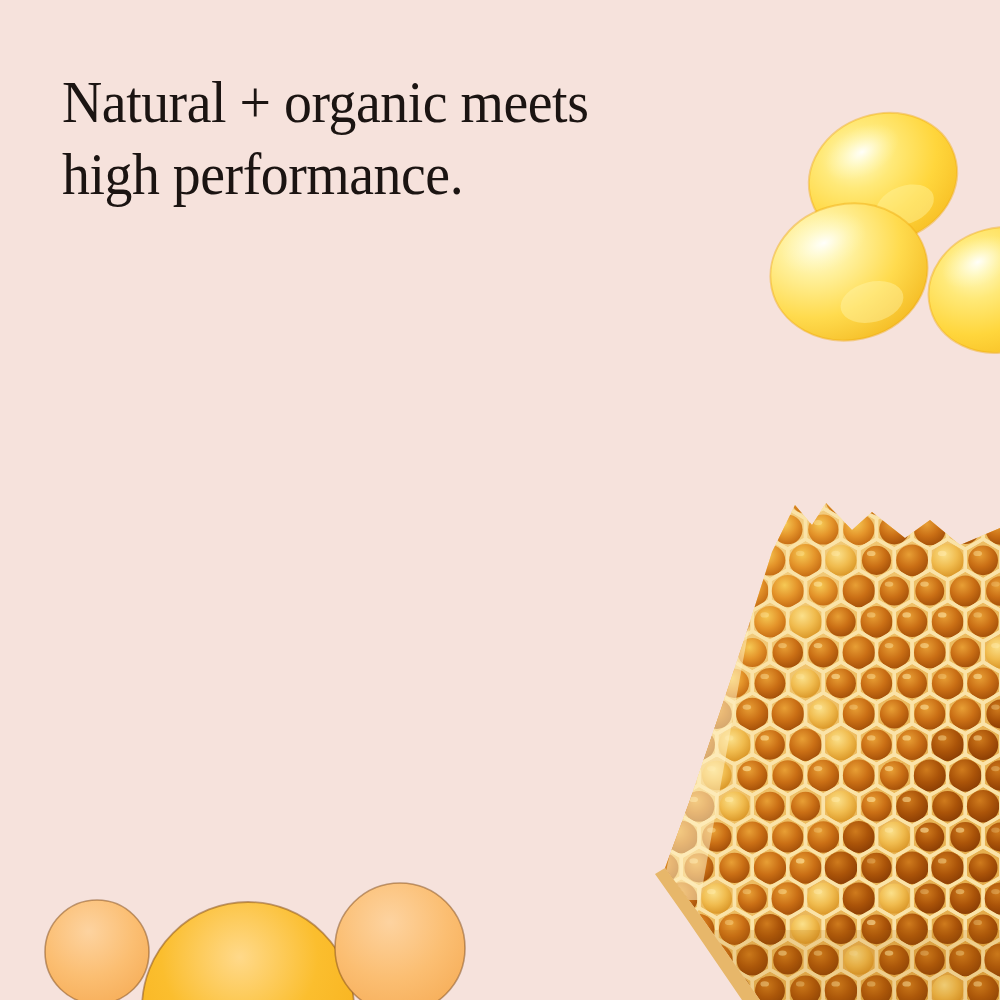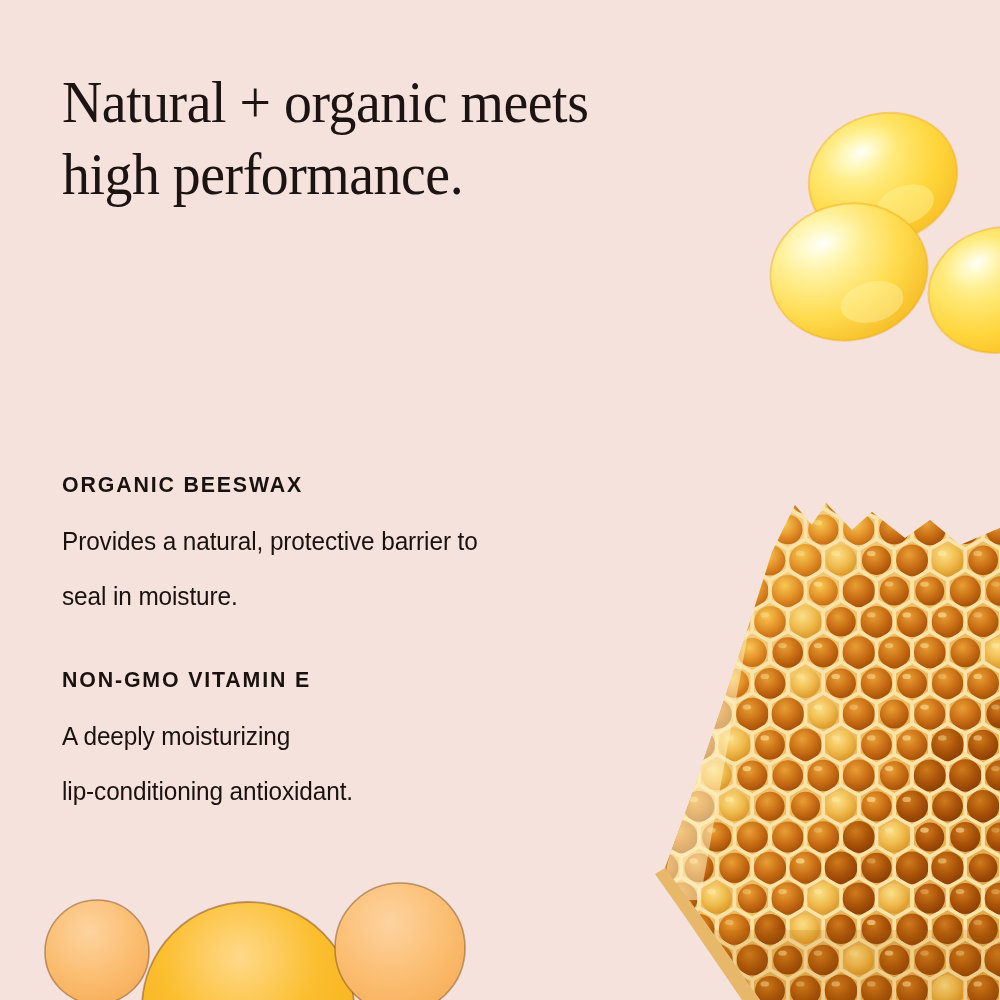--- a/index.html
+++ b/index.html
@@ -749,25 +749,15 @@
 
   </g>
 </svg>
 
 <div id="content">
 
   <h1 class="headline">Natural + organic meets
 high performance.</h1>
 
 
-  <section class="ingredient-block blk-2">
-    <div class="ing-title">ORGANIC BEESWAX</div>
-    <p class="ing-desc">Provides a natural, protective barrier to
-seal in moisture.</p>
-  </section>
-
-  <section class="ingredient-block blk-3">
-    <div class="ing-title">NON-GMO VITAMIN E</div>
-    <p class="ing-desc">A deeply moisturizing
-lip-conditioning antioxidant.</p>
-  </section>
+
 
 </div>
 
 </body></html>

